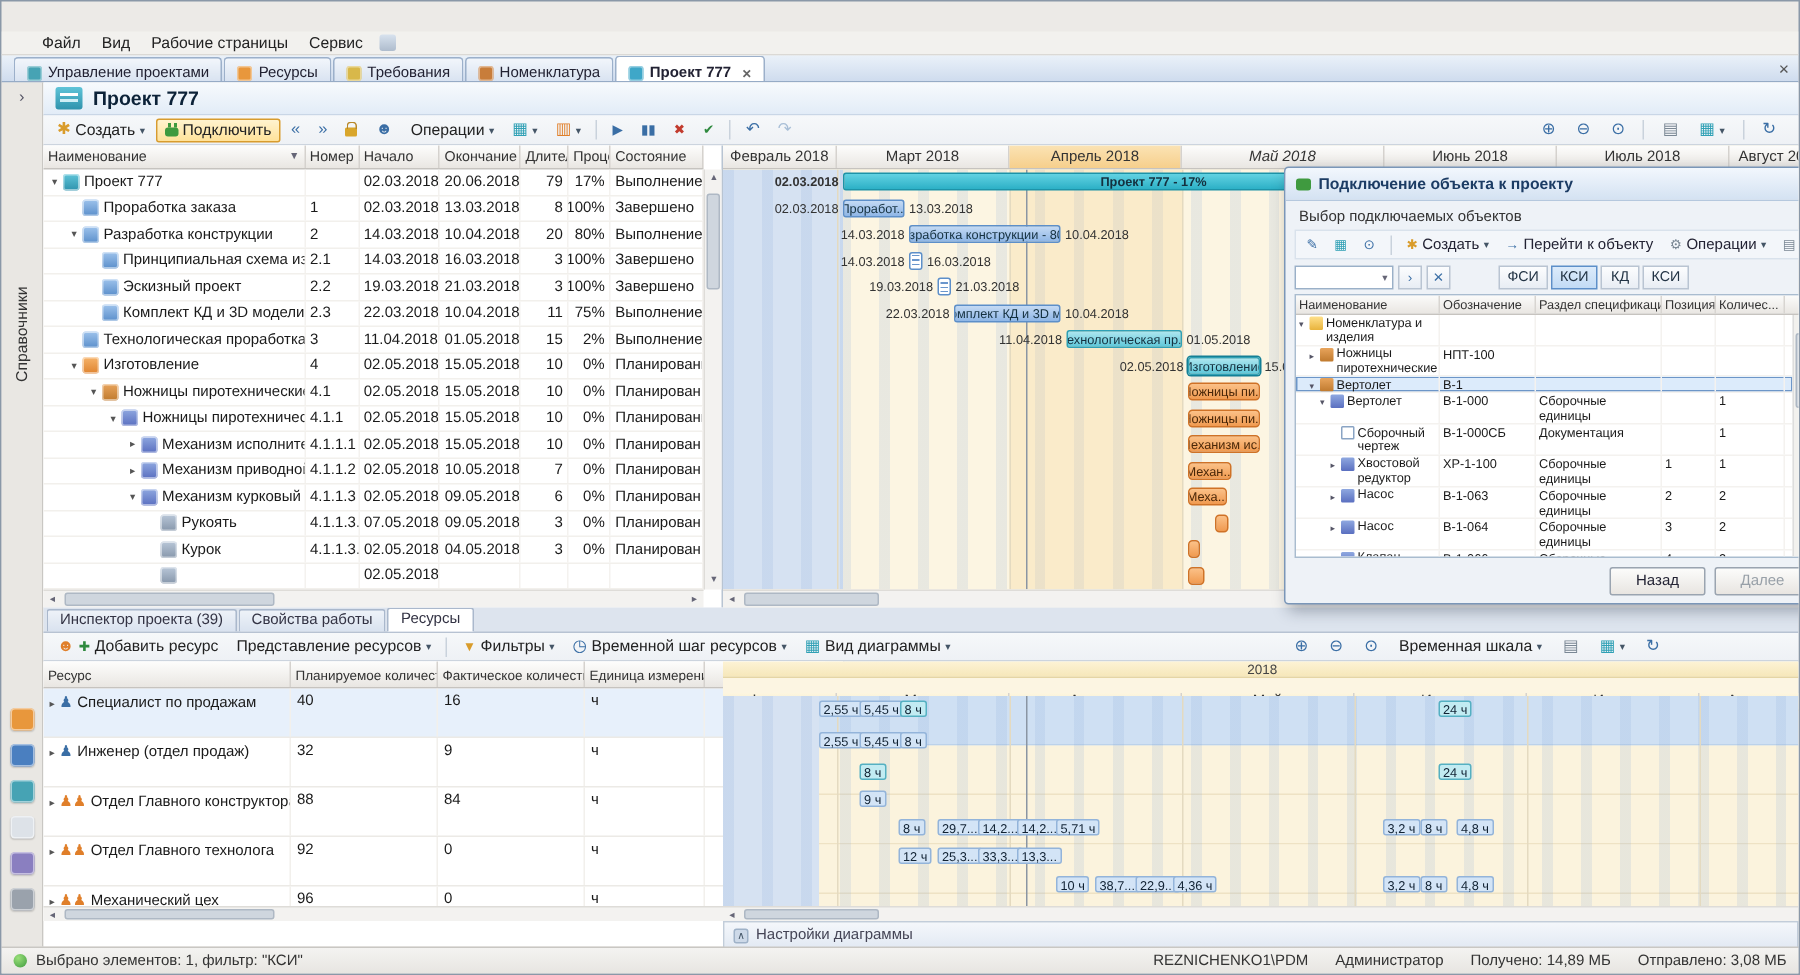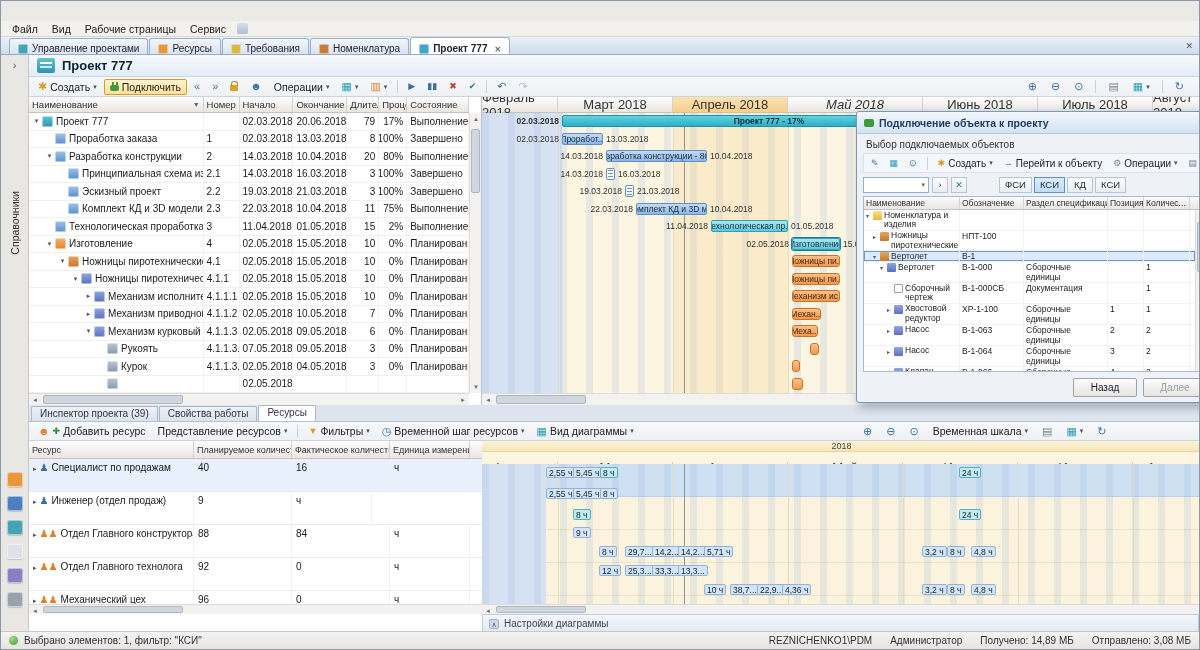--- a/index.html
+++ b/index.html
@@ -1,21 +1,21 @@
 <!DOCTYPE html>
 <html><head>
 <meta charset="utf-8">
 <style>
 *{margin:0;padding:0;box-sizing:border-box;}
 body{background:#9aa0a8;}
 #app{position:relative;width:1200px;height:650px;overflow:hidden;background:#eceae7;font-family:"Liberation Sans",sans-serif;font-size:10px;color:#1a1a1a;border:1px solid #8a98a8;}
 
 .titlebar{position:absolute;left:0;top:0;width:100%;height:20px;background:linear-gradient(#f6f5f3,#e9e7e4);border-bottom:1px solid #d4d2cf;display:flex;align-items:center;gap:5px;padding:0 6px;font-size:10.5px;color:#222;}
 .app-icon{width:12px;height:12px;border-radius:3px;background:radial-gradient(circle at 35% 35%,#8fd36a,#3f9a3f);flex:none;}
-.menubar{position:absolute;top:20px;left:0;width:100%;height:16px;background:#f2f1ee;border-bottom:1px solid #dbd9d5;display:flex;align-items:center;padding:0 4px;font-size:10.5px;}
+.menubar{position:absolute;top:20px;left:0;width:100%;height:16px;background:#f2f1ee;border-bottom:1px solid #dbd9d5;display:flex;align-items:center;padding:0 20px;font-size:10.5px;}
 .menu-item{padding:1px 7px;color:#222;}
 .mi-extra{width:11px;height:11px;border-radius:2px;background:linear-gradient(#d8e2ee,#aebccd);margin-left:4px;}
 .doctabs{position:absolute;top:36px;left:0;width:100%;height:18px;background:linear-gradient(#eaf1f9,#cfdcee);border-bottom:1px solid #96abc6;display:flex;align-items:flex-end;padding:1px 20px 0 8px;}
 .dtab{display:flex;align-items:flex-end;gap:4px;height:16px;padding:0 8px;font-size:10px;background:linear-gradient(#f2f6fb,#d9e3f1);border:1px solid #9cb0ca;border-bottom:none;border-radius:3px 3px 0 0;margin-right:1px;color:#223;white-space:nowrap;}
 .dtab.active{background:#fff;height:17px;font-weight:bold;}
 .tabicon{width:10px;height:10px;border-radius:2px;flex:none;box-shadow:inset 0 0 0 1px rgba(255,255,255,.45);}
 .ic-projects{background:#46a3b4}.ic-resources{background:#e8973c}.ic-requirements{background:#d8b84a}.ic-nomenclature{background:#c87d3a}.ic-project{background:#3fa7c8}
 .tabclose{font-size:8px;color:#666;margin-left:3px;}
 .tabs-close{position:absolute;right:6px;top:4px;font-size:9px;color:#555;}
 
@@ -63,21 +63,21 @@
 .i-assembly{background:linear-gradient(#8fa8e0,#5a6fc0)}.i-part{background:linear-gradient(#b9c7d8,#8797ab)}
 
 .vscroll{position:absolute;right:0;top:16px;bottom:12px;width:12px;background:#f3f2f0;border-left:1px solid #dedcd8;}
 .hscroll{position:absolute;left:0;right:12px;bottom:0;height:12px;background:#f3f2f0;border-top:1px solid #dedcd8;}
 .thumbv{position:absolute;left:1px;right:1px;top:16px;height:64px;background:#cfd6de;border:1px solid #aeb8c4;border-radius:2px;}
 .thumbh{position:absolute;top:1px;bottom:1px;left:14px;width:140px;background:#cfd6de;border:1px solid #aeb8c4;border-radius:2px;}
 .sarr{position:absolute;font-size:7px;color:#667;width:12px;height:12px;text-align:center;line-height:12px;}
 
 .gantt-panel{position:absolute;left:453px;right:0;top:0;height:100%;overflow:hidden;background:#fcf5e2;}
 .g-months{position:absolute;top:0;left:0;width:719px;height:16px;display:flex;background:linear-gradient(#fdfdfc,#e9e6e2);border-bottom:1px solid #c6c3bf;}
-.gm{border-right:1px solid #d5d2ce;font-size:13px;color:#333;display:flex;align-items:center;justify-content:center;flex:none;}
+.gm{border-right:1px solid #d5d2ce;font-size:10px;color:#333;display:flex;align-items:center;justify-content:center;flex:none;}
 .gm.hl{background:linear-gradient(#fbe3b4,#f6cf8c);}
 .g-body{position:absolute;top:16px;left:0;width:719px;bottom:12px;background:#fcf5e2;overflow:hidden;}
 .stripes{position:absolute;inset:0;background:repeating-linear-gradient(90deg,rgba(130,165,215,.16) 0 7px,transparent 7px 26px);}
 .g-pre{position:absolute;left:0;top:0;bottom:0;width:80px;background:#d6e2f2;}
 .g-apr{position:absolute;left:191px;width:115px;top:0;bottom:0;background:rgba(248,200,120,.22);}
 .mline{position:absolute;top:0;bottom:0;width:1px;background:#e4dac0;}
 .todayline{position:absolute;left:202px;top:0;bottom:0;width:1px;background:#8a95a3;}
 .gbar{position:absolute;height:12px;border-radius:2px;font-size:8.5px;display:flex;align-items:center;justify-content:center;overflow:hidden;white-space:nowrap;color:#14303f;}
 .gbar.summary{background:linear-gradient(#62d2e2,#2cb0c6);border:1px solid #1d93a8;font-weight:bold;}
 .gbar.blue{background:linear-gradient(#c4daf4,#8fb6e6);border:1px solid #5d8fc9;}
@@ -675,20 +675,21 @@
           </div>
         <div class="res-rows">
             <div class="rrow sel">
               <div class="rc r0"><span class="exp">▸</span><span class="ricon blue">♟</span><span>Специалист по продажам</span></div>
               <div class="rc r1">40</div>
               <div class="rc r2">16</div>
               <div class="rc r3">ч</div>
             </div>
             <div class="rrow">
               <div class="rc r0"><span class="exp">▸</span><span class="ricon blue">♟</span><span>Инженер (отдел продаж)</span></div>
+              <div class="rc r1">32</div>
               <div class="rc r2">9</div>
               <div class="rc r3">ч</div>
             </div>
             <div class="rrow">
               <div class="rc r0"><span class="exp">▸</span><span class="ricon orange">♟♟</span><span>Отдел Главного конструктора</span></div>
               <div class="rc r1">88</div>
               <div class="rc r2">84</div>
               <div class="rc r3">ч</div>
             </div>
             <div class="rrow">

